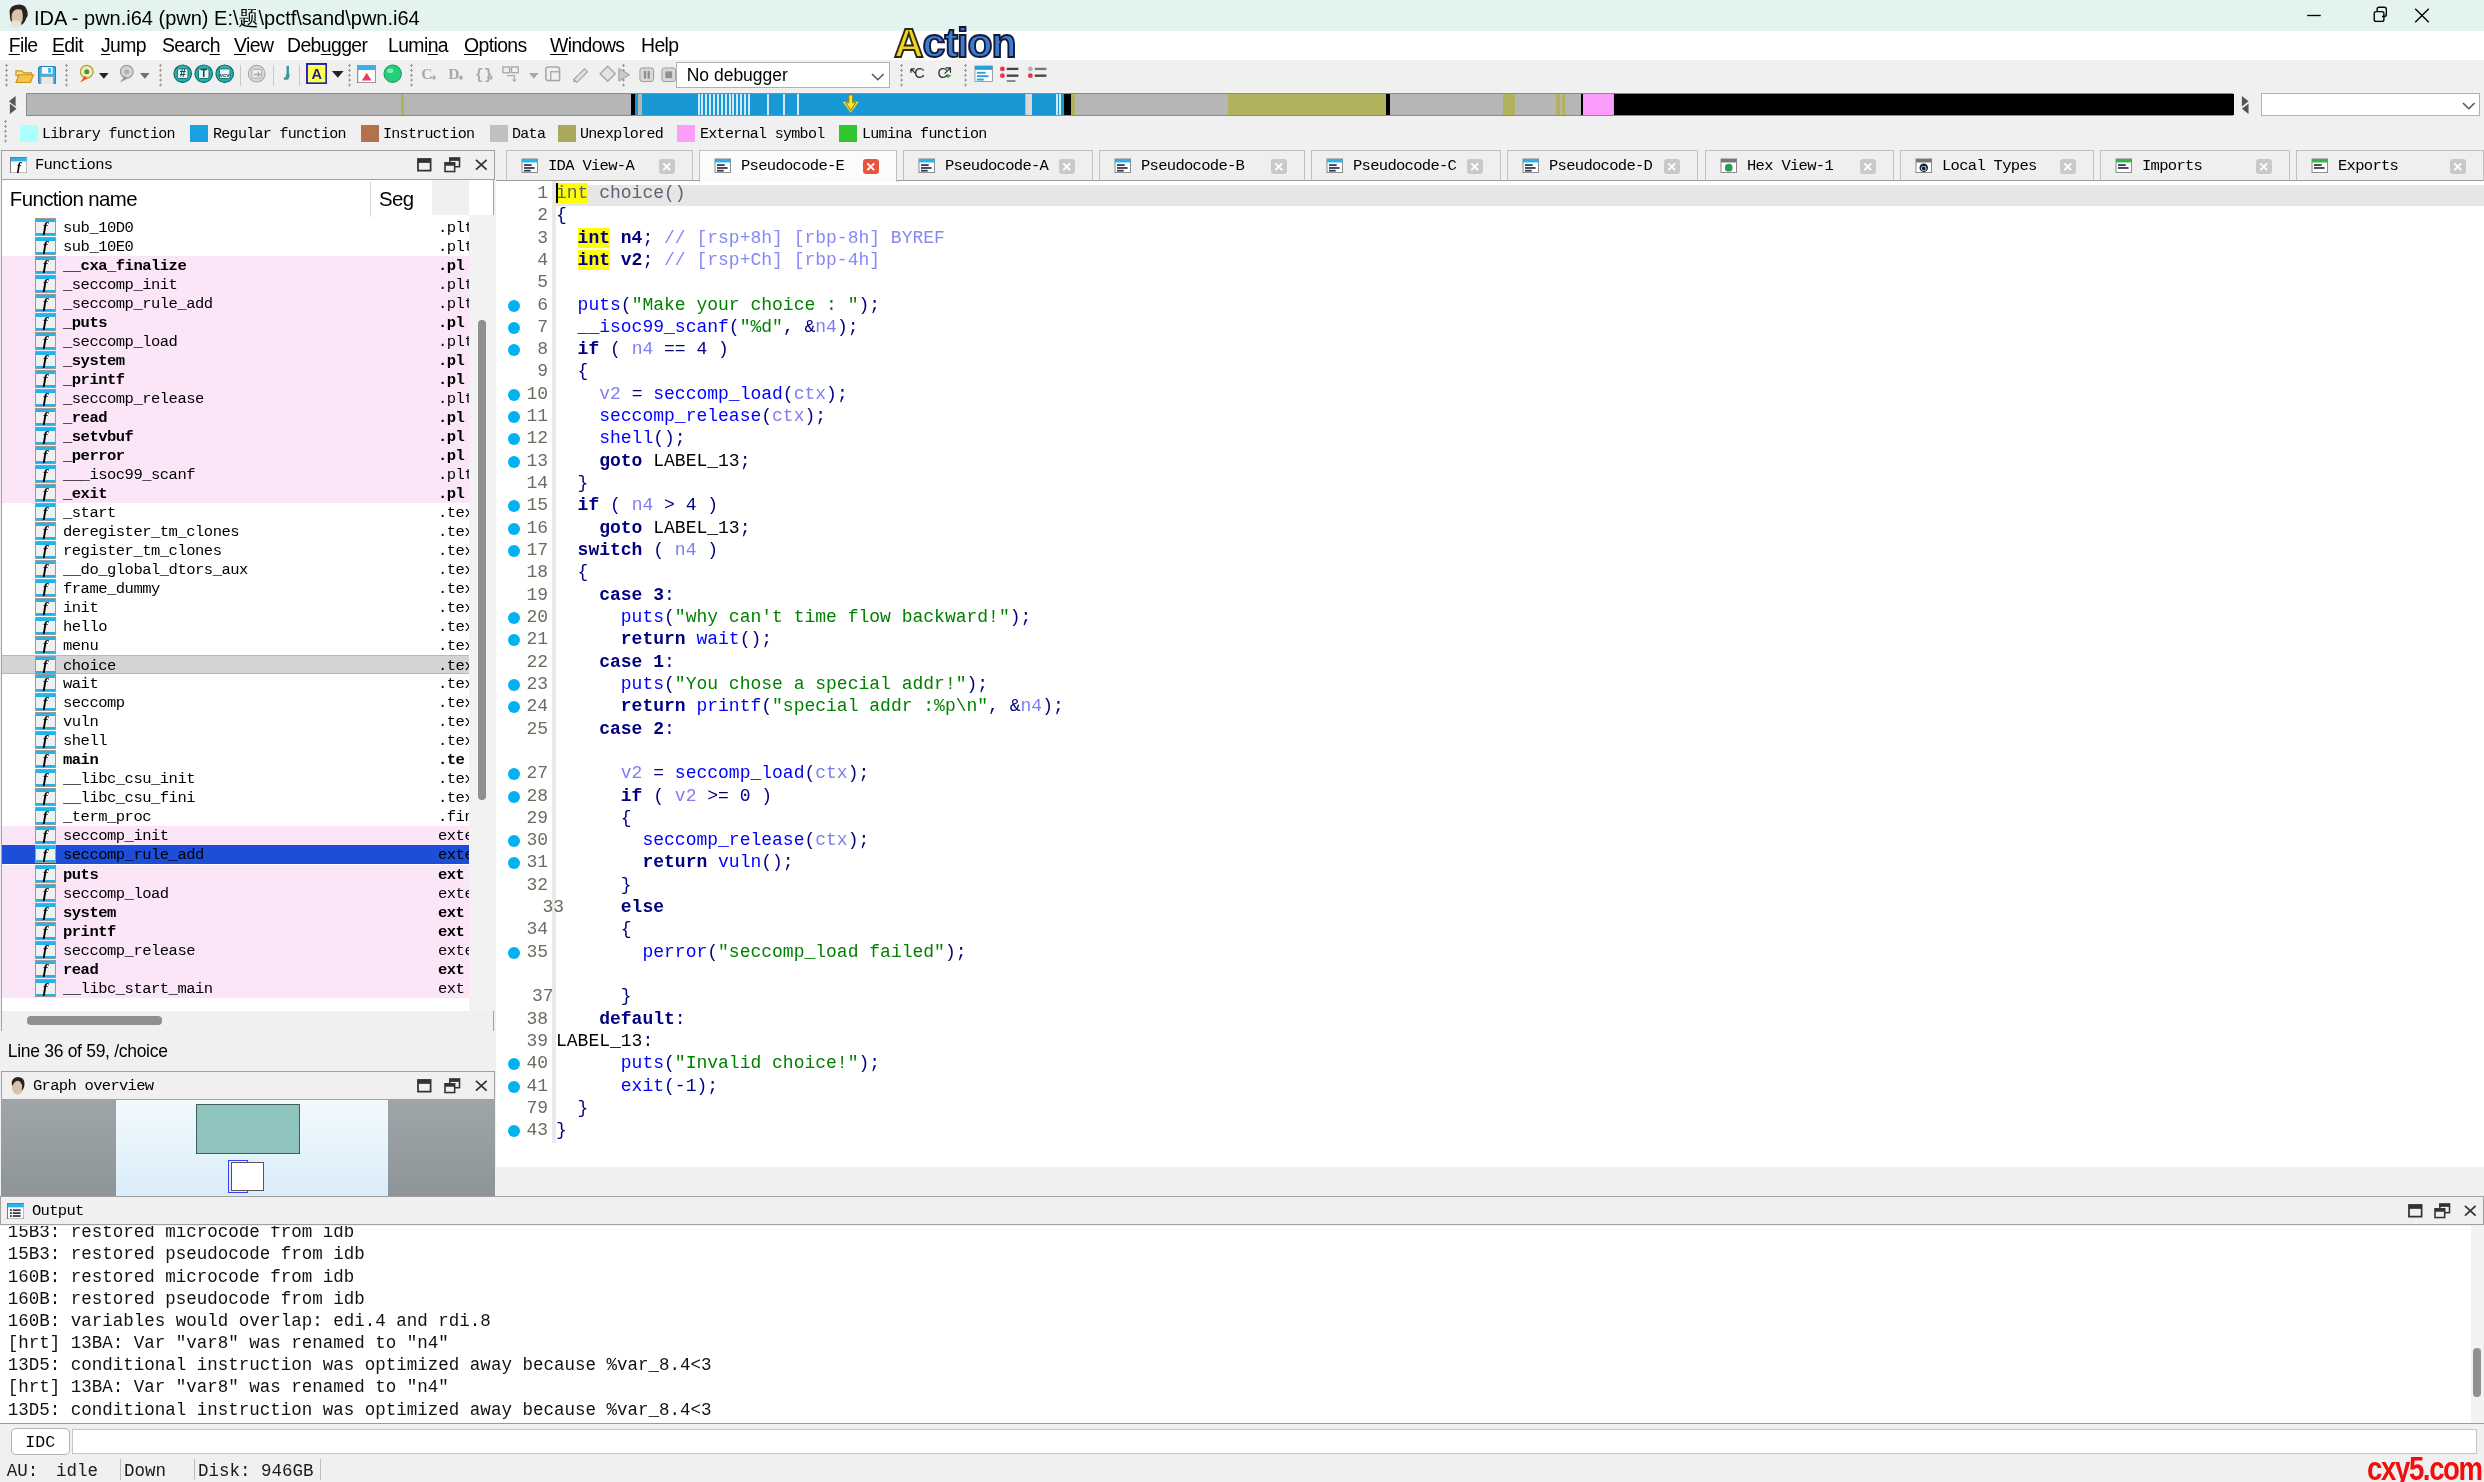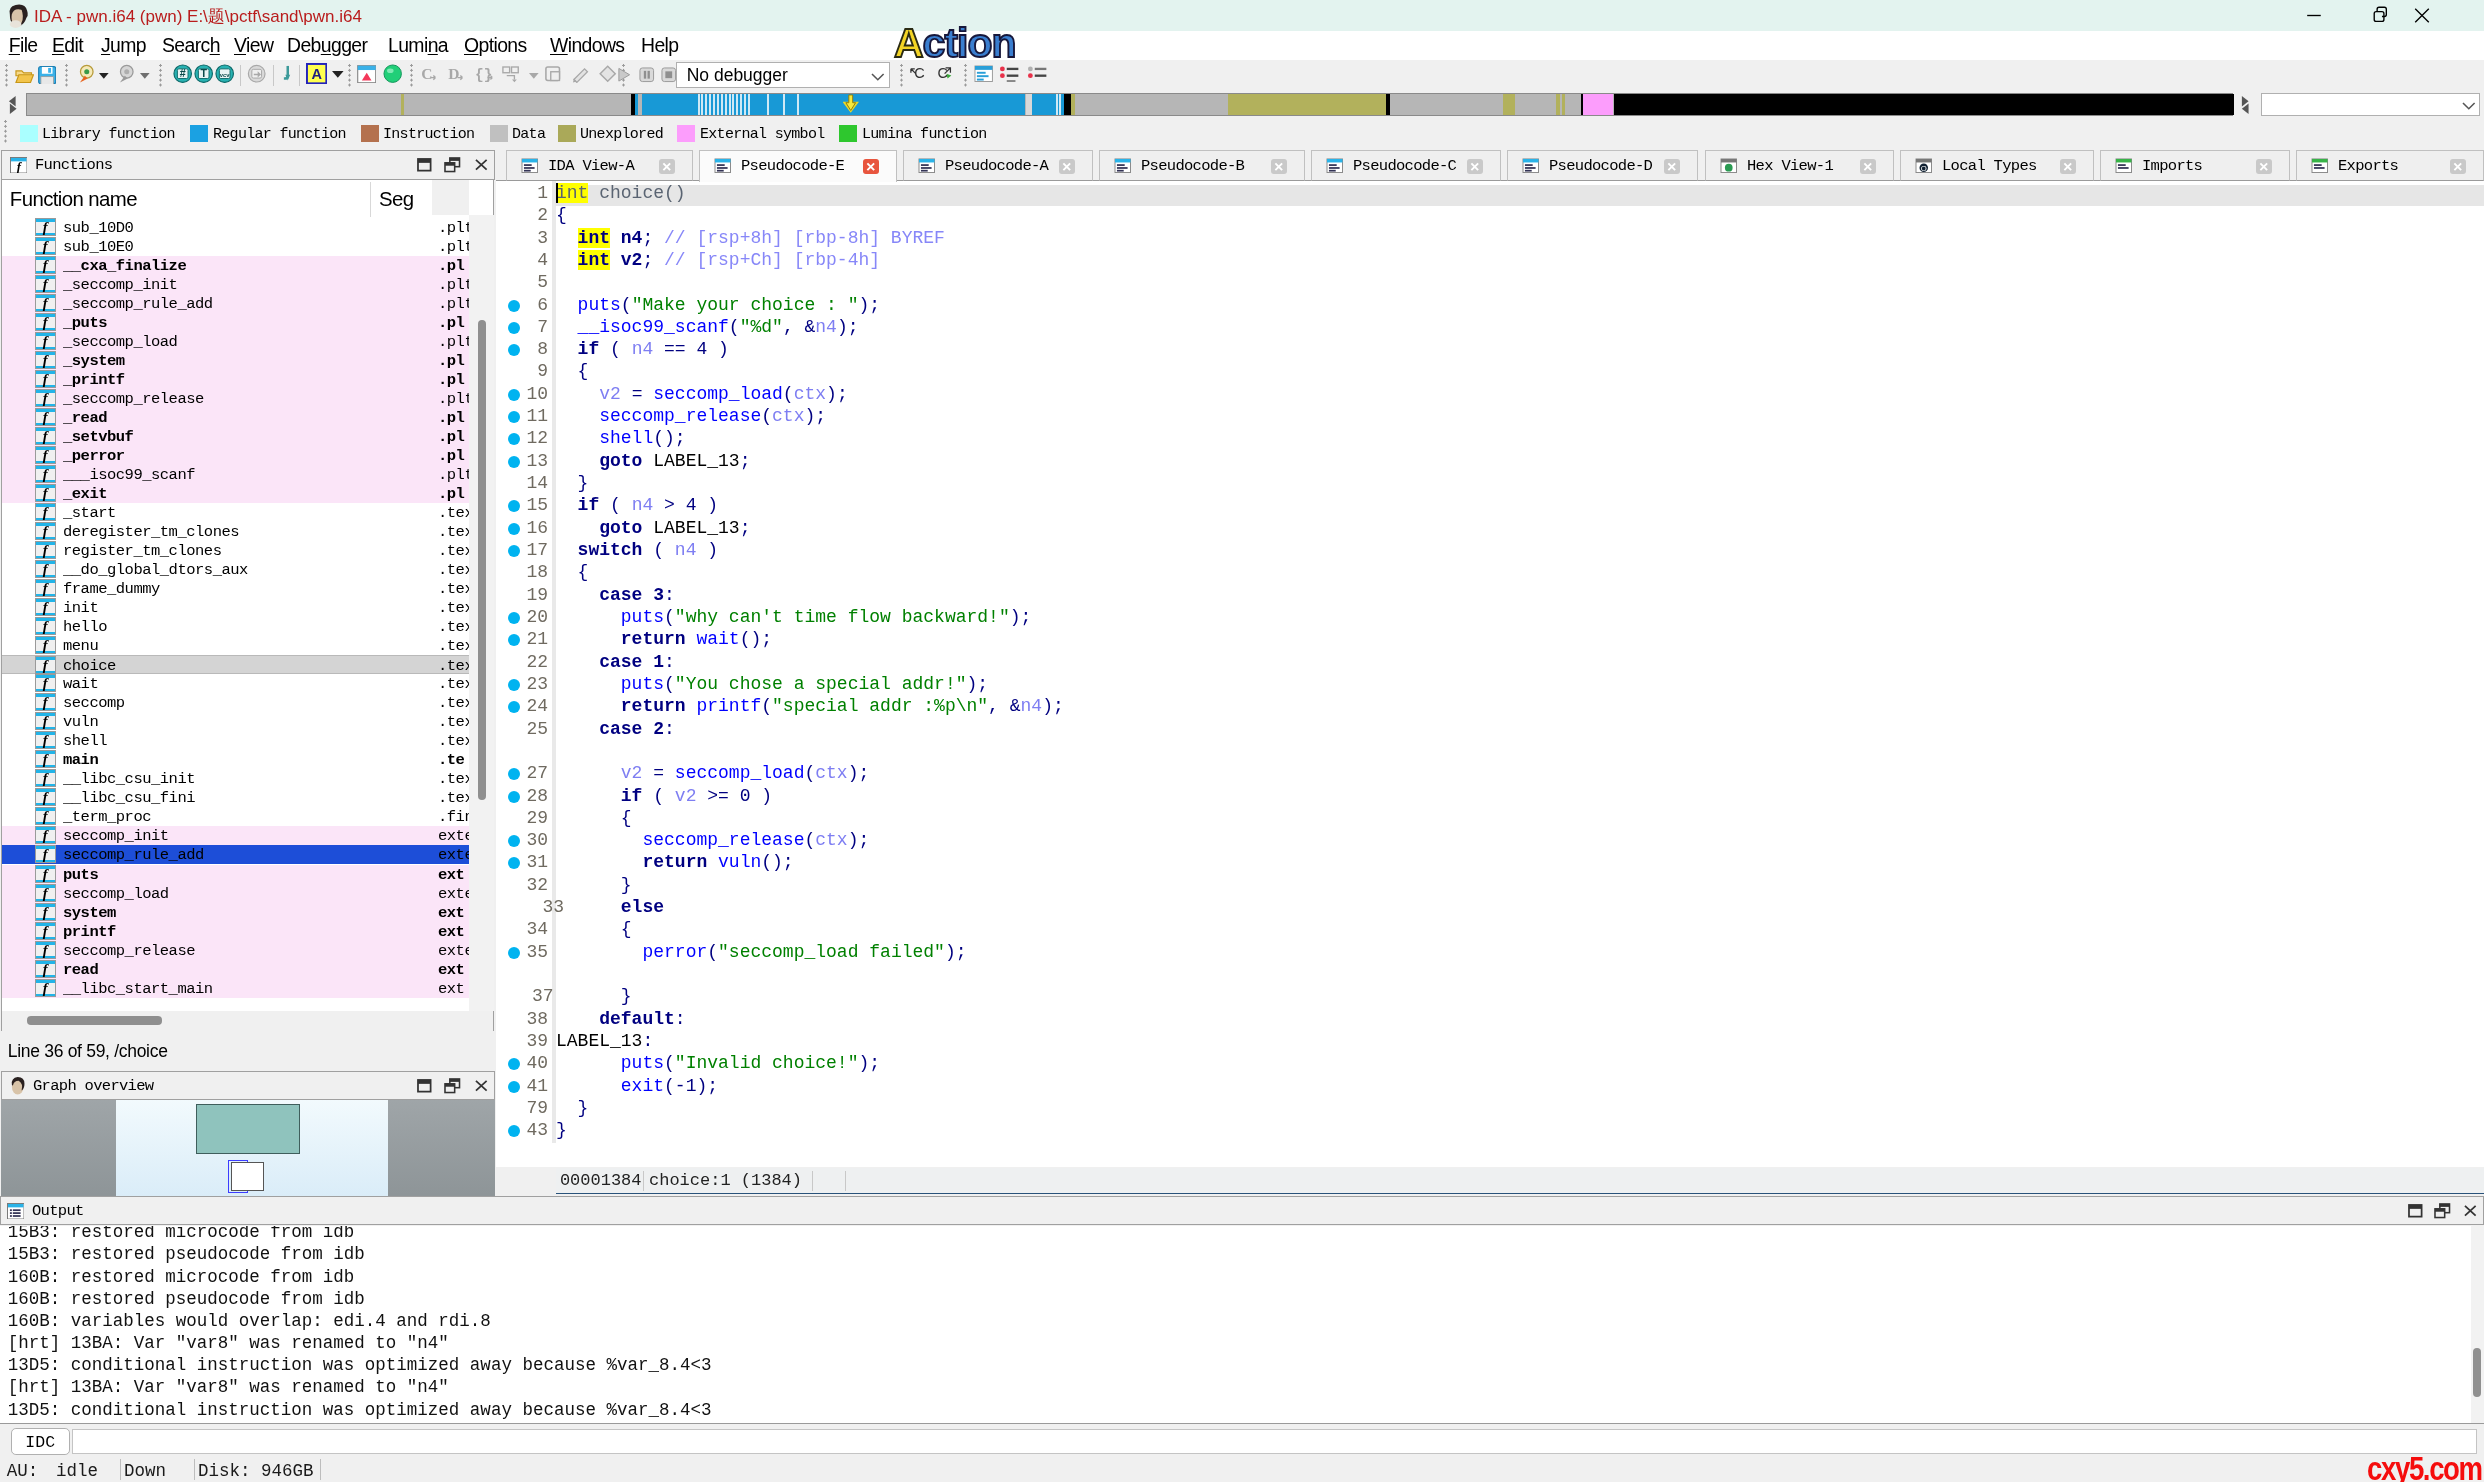--- a/index.html
+++ b/index.html
@@ -1,20 +1,20 @@
 <!DOCTYPE html>
 <html><head><meta charset="utf-8"><style>
 *{margin:0;padding:0;box-sizing:border-box;}
 html,body{width:2484px;height:1483px;overflow:hidden;}
 body{font-family:"Liberation Sans",sans-serif;background:#f0f0f0;position:relative;}
 .abs{position:absolute;}
 .mono{font-family:"Liberation Mono",monospace;}
 
 #titlebar{left:0;top:0;width:2484px;height:31px;background:#e3f3ef;}
-#title-text{left:34px;top:4.9px;font-size:17px;color:#b91c1c;}
+#title-text{left:34px;top:4.9px;font-size:20px;color:#000000;}
 
 #menubar{left:0;top:31px;width:2484px;height:29px;background:#ffffff;font-size:19.4px;color:#000;letter-spacing:-0.6px;}
 #menubar span.mi{position:absolute;top:2.9px;}
 #menubar u{text-decoration:underline;text-underline-offset:1.9px;}
 
 #toolbar{left:0;top:60px;width:2484px;height:31px;background:#f0f0f0;}
 .tsep{position:absolute;top:2.9px;width:4.9px;height:25px;
  background-image:radial-gradient(circle,#9a9a9a 1.1px,transparent 1.2px);
  background-size:4.9px 4.9px;background-position:center top;background-repeat:repeat-y;}
 .tdiv{position:absolute;top:4.9px;width:1px;height:21.3px;background:#c8c8c8;}
@@ -918,27 +918,20 @@
 <div class="cl" style="top:917px;">
 <span class="ln" style="left:0;">79</span>
 <span class="ct"><span class="pu">  }</span></span>
 </div>
 <div class="cl" style="top:939px;">
 <span class="dot"></span>
 <span class="ln" style="left:0;">43</span>
 <span class="ct"><span class="pu">}</span></span>
 </div>
 <div class="abs" style="left:60px;top:1.9px;width:1.9px;height:20.4px;background:#000;"></div>
-<div class="abs" style="left:60px;top:987px;width:1928px;height:26px;background:#eef0f1;border-bottom:1.9px solid #29527a;">
-      <div class="abs mono" style="left:3.9px;top:2.9px;font-size:17px;color:#222;">00001384</div>
-      <div class="vline" style="left:87px;top:2.9px;height:20.4px;"></div>
-      <div class="abs mono" style="left:93px;top:2.9px;font-size:17px;color:#222;">choice:1 (1384)</div>
-      <div class="vline" style="left:256px;top:2.9px;height:20.4px;"></div>
-      <div class="vline" style="left:289px;top:2.9px;height:20.4px;"></div>
-    </div>
 </div>
 <div class="abs" style="left:0;top:1196px;width:2484px;height:29px;background:#f0f0f0;border:1px solid #a0a0a0;">
 <svg class="abs" style="left:5.8px;top:5.8px;" width="17.5" height="16.5" viewBox="0 0 18 17">
       <rect x="0.5" y="0.5" width="17" height="16" fill="#fff" stroke="#777"></rect>
       <rect x="1" y="1" width="16" height="3.5" fill="#2ab3e8"></rect>
       <rect x="3" y="6.5" width="2" height="1.8" fill="#335"></rect>
       <rect x="6" y="6.5" width="8" height="1.8" fill="#335"></rect>
       <rect x="3" y="9.5" width="2" height="1.8" fill="#335"></rect>
       <rect x="6" y="9.5" width="8" height="1.8" fill="#335"></rect>
       <rect x="3" y="12.5" width="2" height="1.8" fill="#335"></rect>

